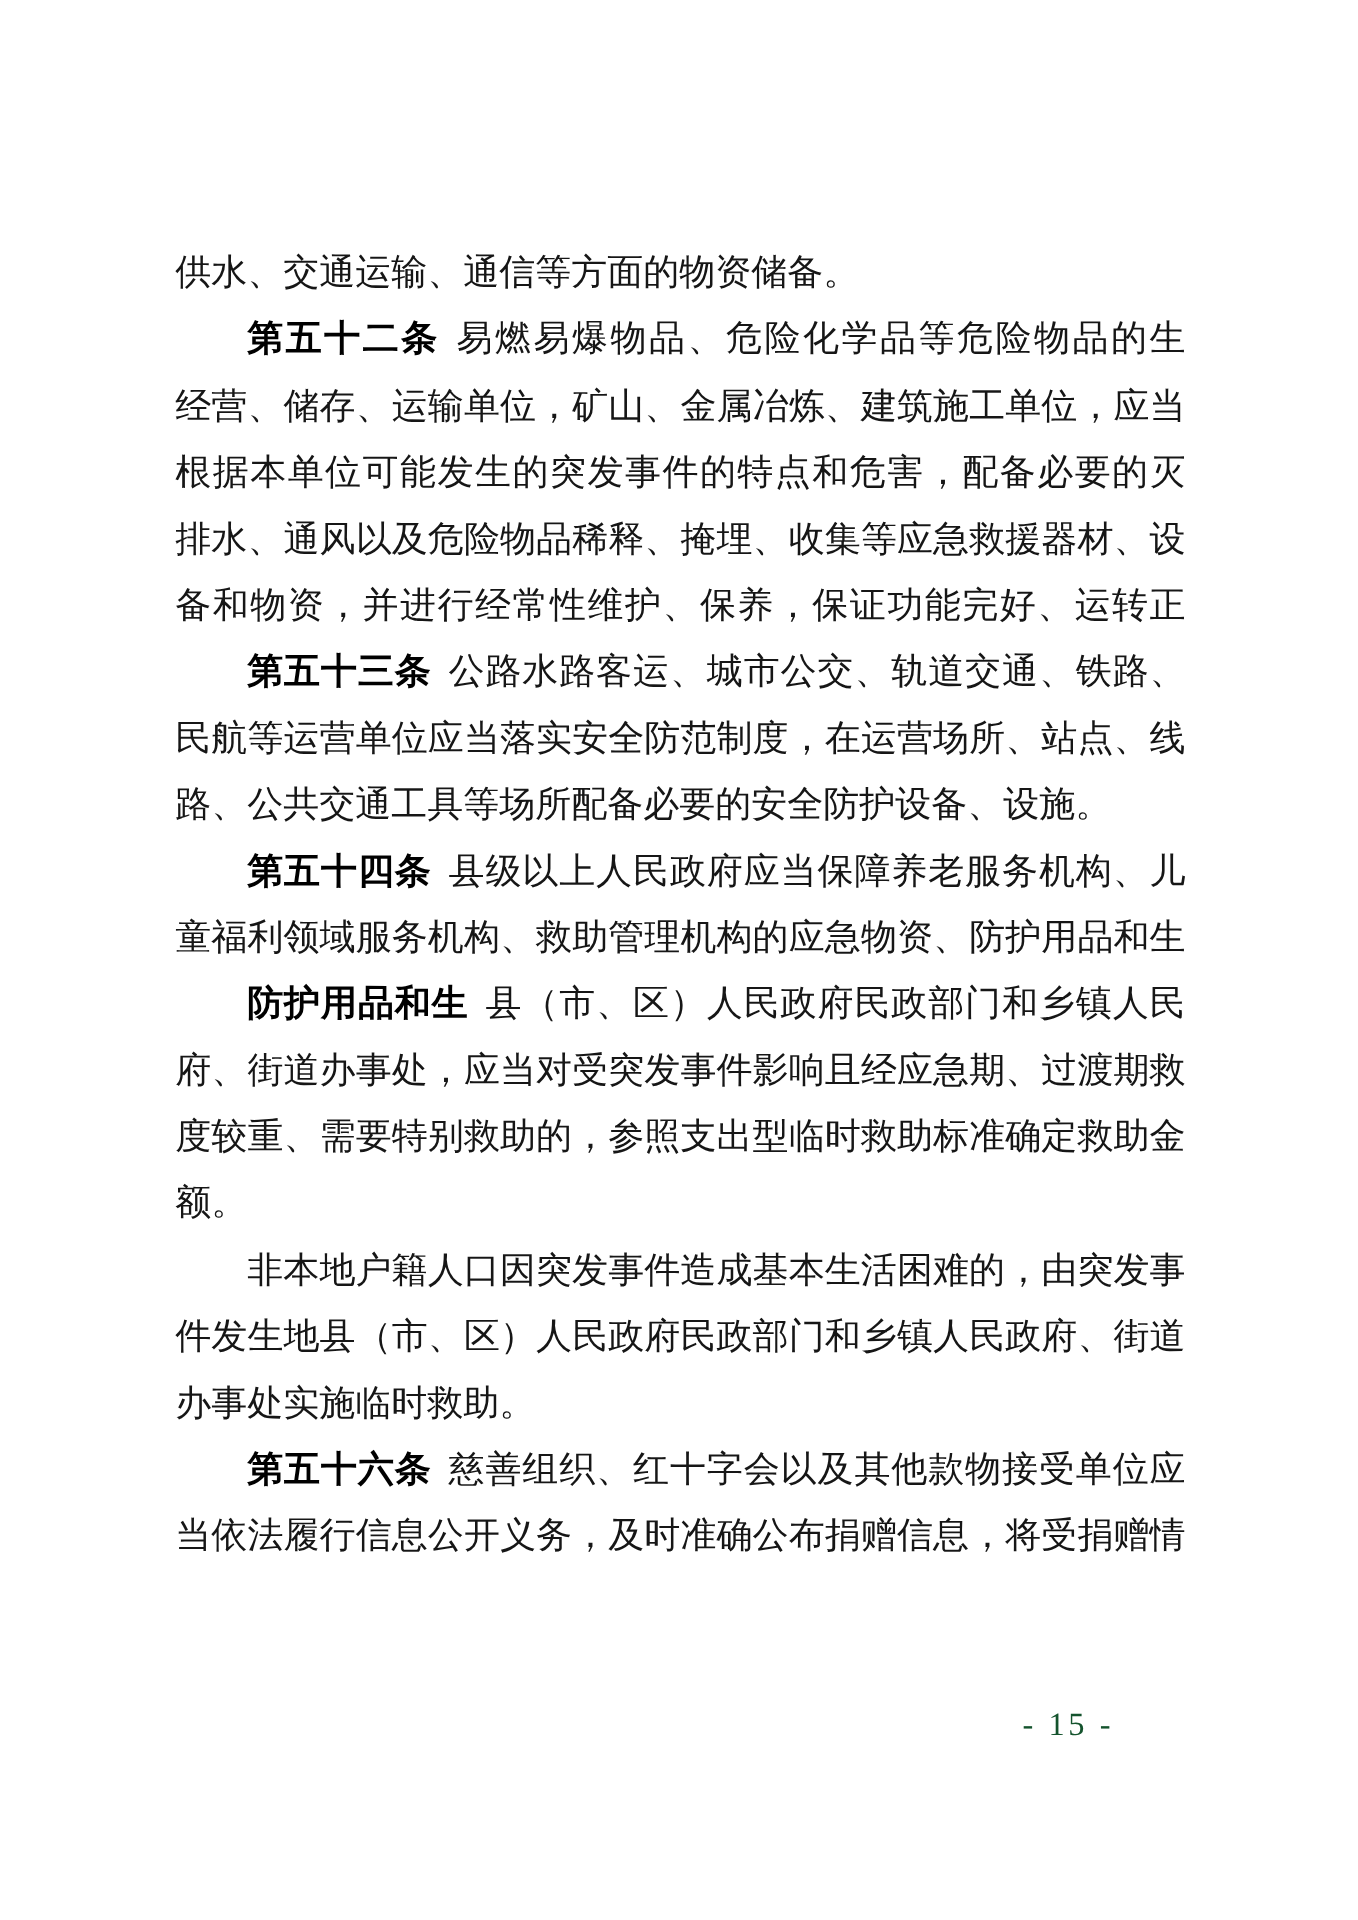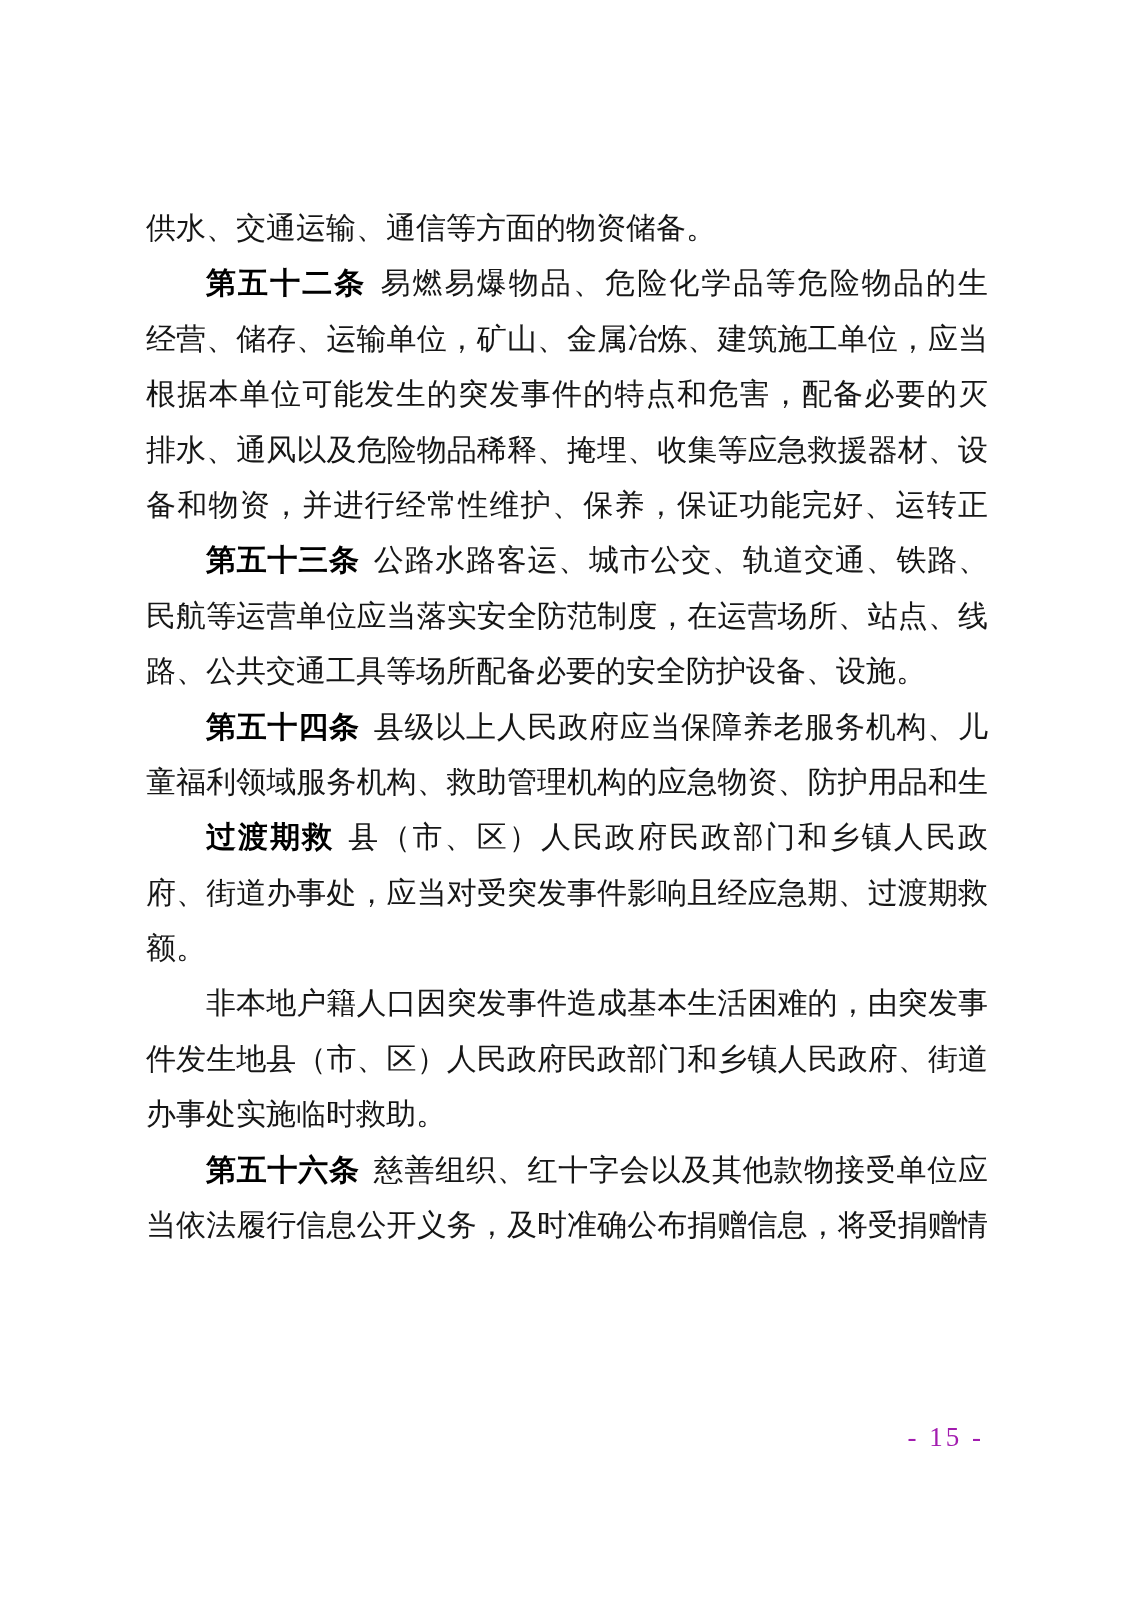--- a/index.html
+++ b/index.html
@@ -47,45 +47,46 @@
     font-weight: bold;
     color: #000000;
   }
   .term:empty { display: none; }
   .term:not(:empty) { margin-right: 14px; }
   .folio {
     position: absolute;
     top: 1422px;
     left: 852px;
     width: 132px;
-    text-align: right;
+    text-align: left;
     font-size: 27px;
     letter-spacing: 3px;
-    color: #a21caf;
+    color: #14532d;
   }
 </style>
 </head>
 <body>
 
 <div class="page">
   <div class="content">
 
     <div class="line"><span>供水、交通运输、通信等方面的物资储备。</span></div>
     <div class="line ind j"><span class="term">第五十二条</span><span>易燃易爆物品、危险化学品等危险物品的生产、</span></div>
     <div class="line j"><span>经营、储存、运输单位，矿山、金属冶炼、建筑施工单位，应当</span></div>
     <div class="line j"><span>根据本单位可能发生的突发事件的特点和危害，配备必要的灭火、</span></div>
     <div class="line j"><span>排水、通风以及危险物品稀释、掩埋、收集等应急救援器材、设</span></div>
     <div class="line j"><span>备和物资，并进行经常性维护、保养，保证功能完好、运转正常。</span></div>
     <div class="line ind j"><span class="term">第五十三条</span><span>公路水路客运、城市公交、轨道交通、铁路、</span></div>
     <div class="line j"><span>民航等运营单位应当落实安全防范制度，在运营场所、站点、线</span></div>
     <div class="line"><span>路、公共交通工具等场所配备必要的安全防护设备、设施。</span></div>
     <div class="line ind j"><span class="term">第五十四条</span><span>县级以上人民政府应当保障养老服务机构、儿</span></div>
     <div class="line j"><span>童福利领域服务机构、救助管理机构的应急物资、防护用品和生</span></div>
-    <div class="line ind j"><span class="term">过渡期救</span><span>县（市、区）人民政府民政部门和乡镇人民政</span></div>
+    <div class="line ind j"><span class="term">防护用品和生</span><span>县（市、区）人民政府民政部门和乡镇人民政</span></div>
     <div class="line j"><span>府、街道办事处，应当对受突发事件影响且经应急期、过渡期救</span></div>
+    <div class="line j"><span>度较重、需要特别救助的，参照支出型临时救助标准确定救助金</span></div>
     <div class="line"><span>额。</span></div>
     <div class="line ind j"><span>非本地户籍人口因突发事件造成基本生活困难的，由突发事</span></div>
     <div class="line j"><span>件发生地县（市、区）人民政府民政部门和乡镇人民政府、街道</span></div>
     <div class="line"><span>办事处实施临时救助。</span></div>
     <div class="line ind j"><span class="term">第五十六条</span><span>慈善组织、红十字会以及其他款物接受单位应</span></div>
     <div class="line j"><span>当依法履行信息公开义务，及时准确公布捐赠信息，将受捐赠情</span></div>
 
   </div>
 
   <div class="folio">- 15 -</div>

